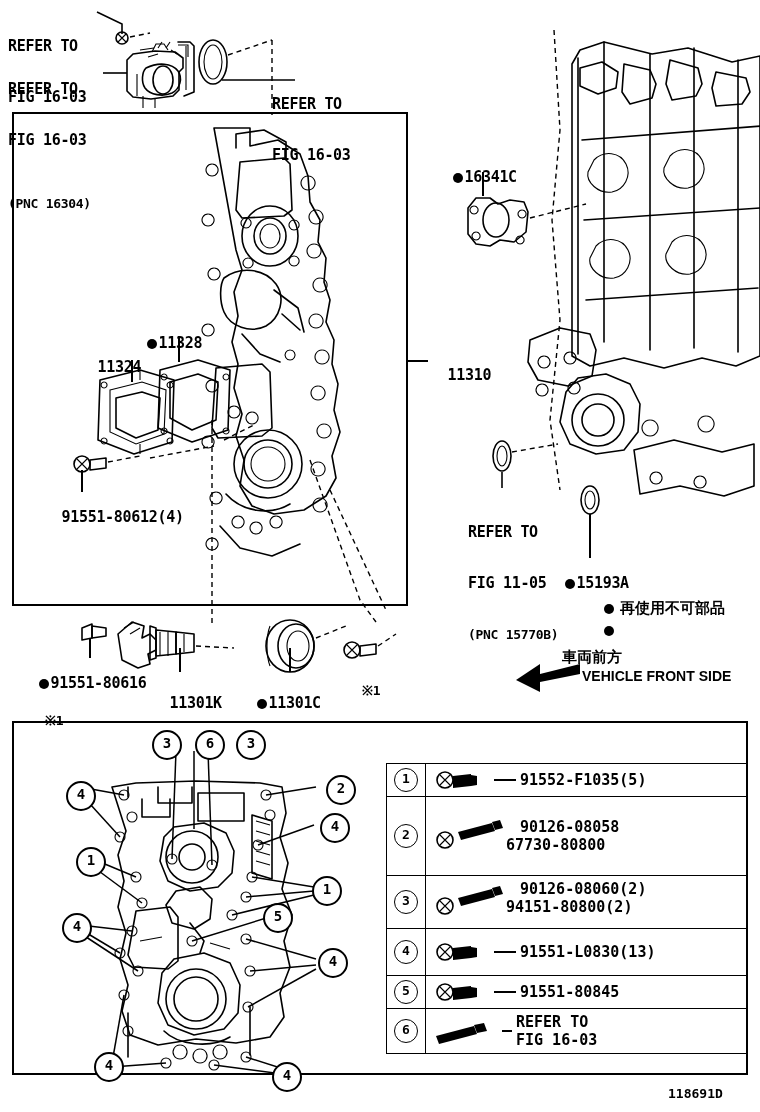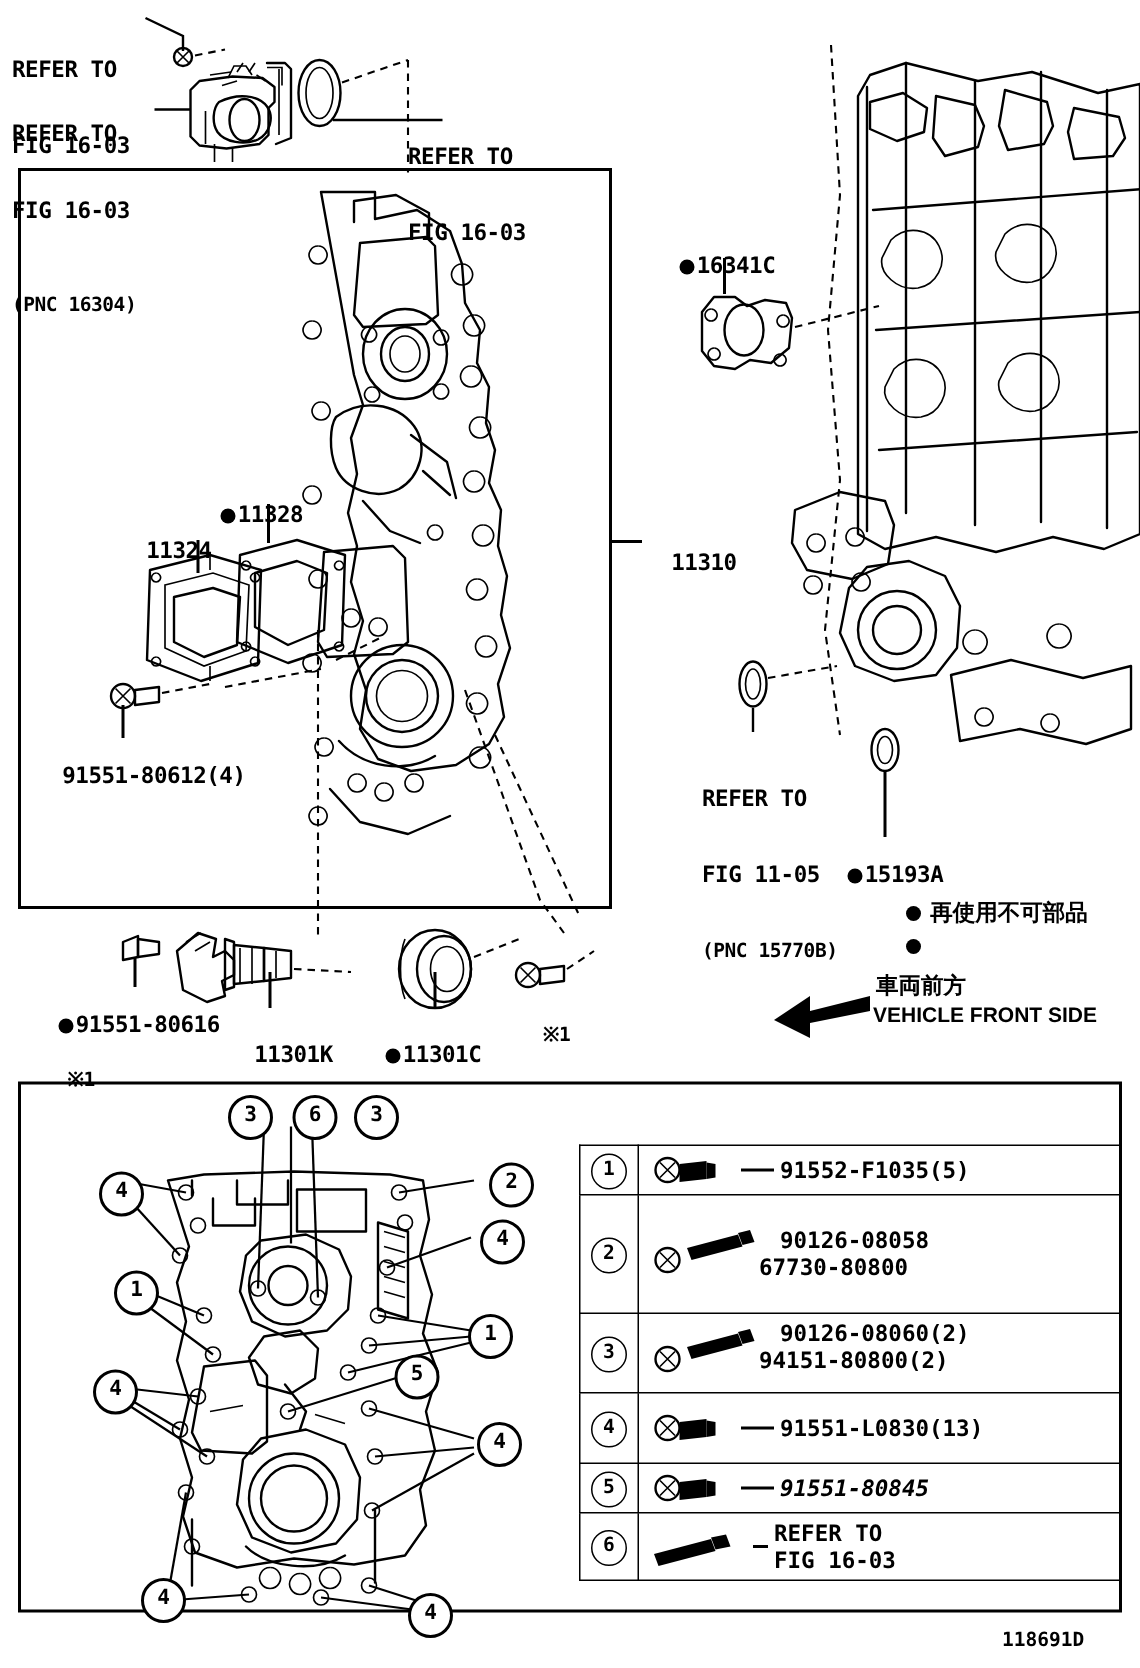--- a/index.html
+++ b/index.html
@@ -168,21 +168,21 @@
 </div>
 <div class="abs leader" style="left:178px;top:336px;width:2px;height:26px;"></div>
 
 <svg class="abs" style="left:70px;top:452px;width:90px;height:40px;">
   <circle class="part" cx="12" cy="12" r="8"></circle>
   <path class="partT" d="M7,7 L17,17 M17,7 L7,17"></path>
   <path class="part" d="M20,8 l16,-2 l0,10 l-16,2 Z"></path>
   <path class="dsh" d="M38,10 L70,4"></path>
 </svg>
 <div class="abs leader" style="left:81px;top:470px;width:2px;height:22px;"></div>
-<div class="abs lbl" style="left:24px;top:492px;text-align:center;">
+<div class="abs lbl" style="left:44px;top:492px;text-align:center;">
   <span>91551-80612(4)</span>
 </div>
 
 <div class="abs lbl" style="left:436px;top:152px;">
   <span class="bullet"></span><span>16341C</span>
 </div>
 <div class="abs leader" style="left:482px;top:172px;width:2px;height:24px;"></div>
 <svg class="abs" style="left:460px;top:192px;width:120px;height:70px;">
   <path class="part" d="M8,16 l8,-10 l14,0 l8,6 l12,-4 l14,2 l4,10 l-2,20 l-12,10 l-14,-2 l-10,6 l-14,-2 l-8,-10 Z"></path>
   <ellipse class="part" cx="36" cy="28" rx="13" ry="17"></ellipse>
@@ -243,21 +243,21 @@
 </div>
 
 <div class="abs" style="left:604px;top:598px;">
   <span class="bullet"></span>
   <span class="cjk">再使用不可部品</span>
 </div>
 <div class="abs" style="left:604px;top:620px;">
   <span class="bullet"></span>
 </div>
 
-<div class="abs cjk" style="left:584px;top:648px;">
+<div class="abs cjk" style="left:562px;top:648px;">
   <span>車両前方</span>
 </div>
 <div class="abs cjk" style="left:582px;top:668px;font-size:14px;">
   <span>VEHICLE FRONT SIDE</span>
 </div>
 <svg class="abs" style="left:514px;top:660px;width:70px;height:36px;">
   <path class="blk" d="M66,4 L26,14 L26,4 L2,20 L26,32 L26,22 L66,14 Z"></path>
 </svg>
 
 <svg class="abs" style="left:74px;top:612px;width:320px;height:70px;">
@@ -486,21 +486,21 @@
               <path d="M21,9 l18,-2 l0,12 l-18,2 Z" fill="#000"></path>
               <path d="M39,8 l6,1 l0,9 l-6,1 Z" fill="#000"></path>
             </svg>
             <span style="display:inline-block;width:22px;height:2px;background:#000;"></span>
             <span class="legrow-txt">91551-L0830(13)</span>
           </div>
         </td>
       </tr>
       <tr>
         <td class="numcell"><span class="circnum">5</span></td>
-        <td style="padding: 3px 6px; font-style: italic;">
+        <td style="padding: 3px 6px;">
           <div style="display:flex;align-items:center;gap:4px;">
             <svg width="58" height="26" style="position:static;vertical-align:middle">
               <circle cx="13" cy="13" r="8" fill="none" stroke="#000" stroke-width="1.6"></circle>
               <path d="M8,8 L18,18 M18,8 L8,18" stroke="#000" stroke-width="1.1" fill="none"></path>
               <path d="M21,9 l18,-2 l0,12 l-18,2 Z" fill="#000"></path>
               <path d="M39,8 l6,1 l0,9 l-6,1 Z" fill="#000"></path>
             </svg>
             <span style="display:inline-block;width:22px;height:2px;background:#000;"></span>
             <span class="legrow-txt">91551-80845</span>
           </div>

